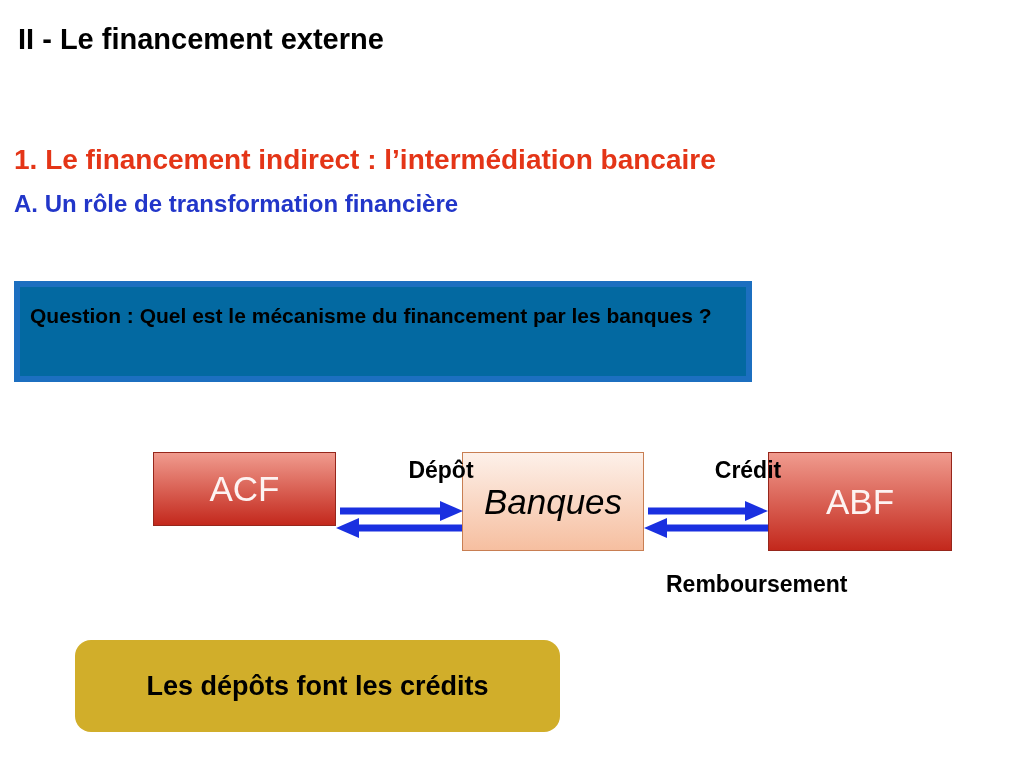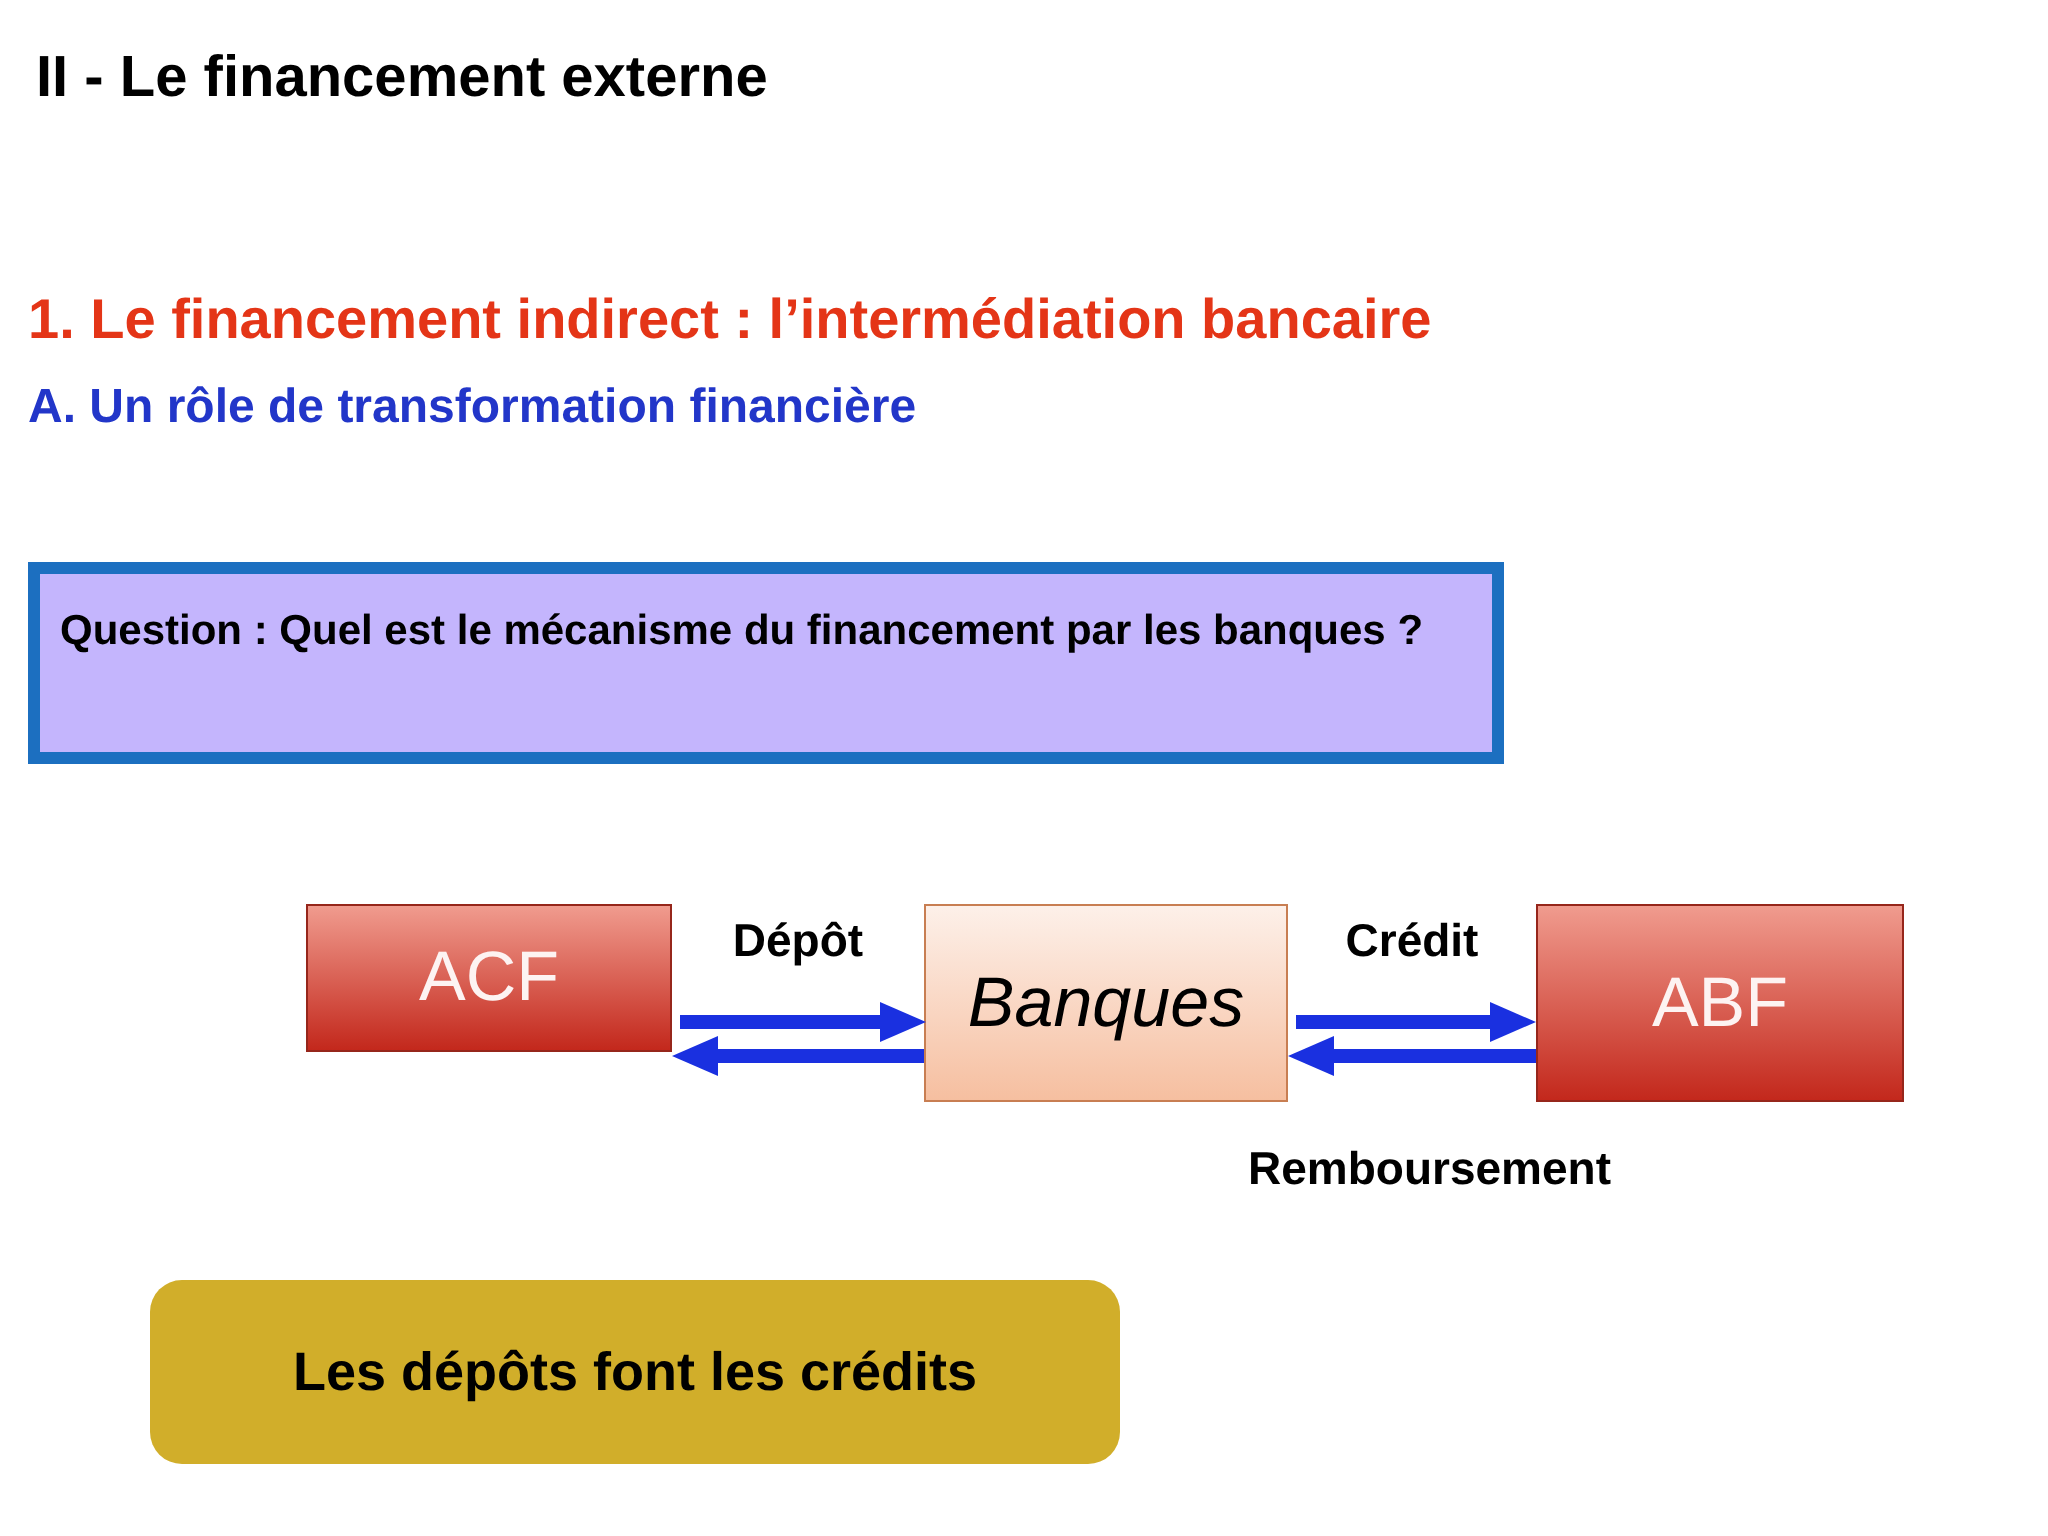--- a/index.html
+++ b/index.html
@@ -35,21 +35,21 @@
     font-weight: bold;
     color: var(--subsection-heading, #2236C9);
     line-height: 1.15;
   }
   .question-box {
     position: absolute;
     left: 14px; top: 281px;
     width: 738px; height: 101px;
     box-sizing: border-box;
     border: 6px solid var(--question-border, #1C6FC0);
-    background: #c4b5fd;
+    background: #0369a1;
     padding: 13px 11px 0 10px;
   }
   .question-text {
     margin: 0;
     font-size: 21px;
     font-weight: bold;
     color: #000000;
     line-height: 1.5;
     text-align: justify;
   }
@@ -74,20 +74,21 @@
     background: linear-gradient(to bottom, var(--banques-box-top, #FDF0E9), var(--banques-box-bottom, #F6BFA0));
     border: 1px solid var(--banques-box-border, #C87E52);
     color: #000000;
     font-style: italic;
   }
   .flow-label {
     position: absolute;
     font-size: 23px;
     font-weight: bold;
     color: #000000;
+    padding-left: 42px;
   }
   .deposit-label { left: 336px; top: 457px; width: 126px; text-align: center; }
   .credit-label  { left: 644px; top: 457px; width: 124px; text-align: center; }
   .repayment-label { left: 624px; top: 571px; }
   .arrows { position: absolute; left: 330px; top: 495px; }
   .aline { stroke: var(--arrow-blue, #1A30E0); stroke-width: 7; }
   .ahead { fill: var(--arrow-blue, #1A30E0); }
   .conclusion-box {
     position: absolute;
     left: 75px; top: 640px;

